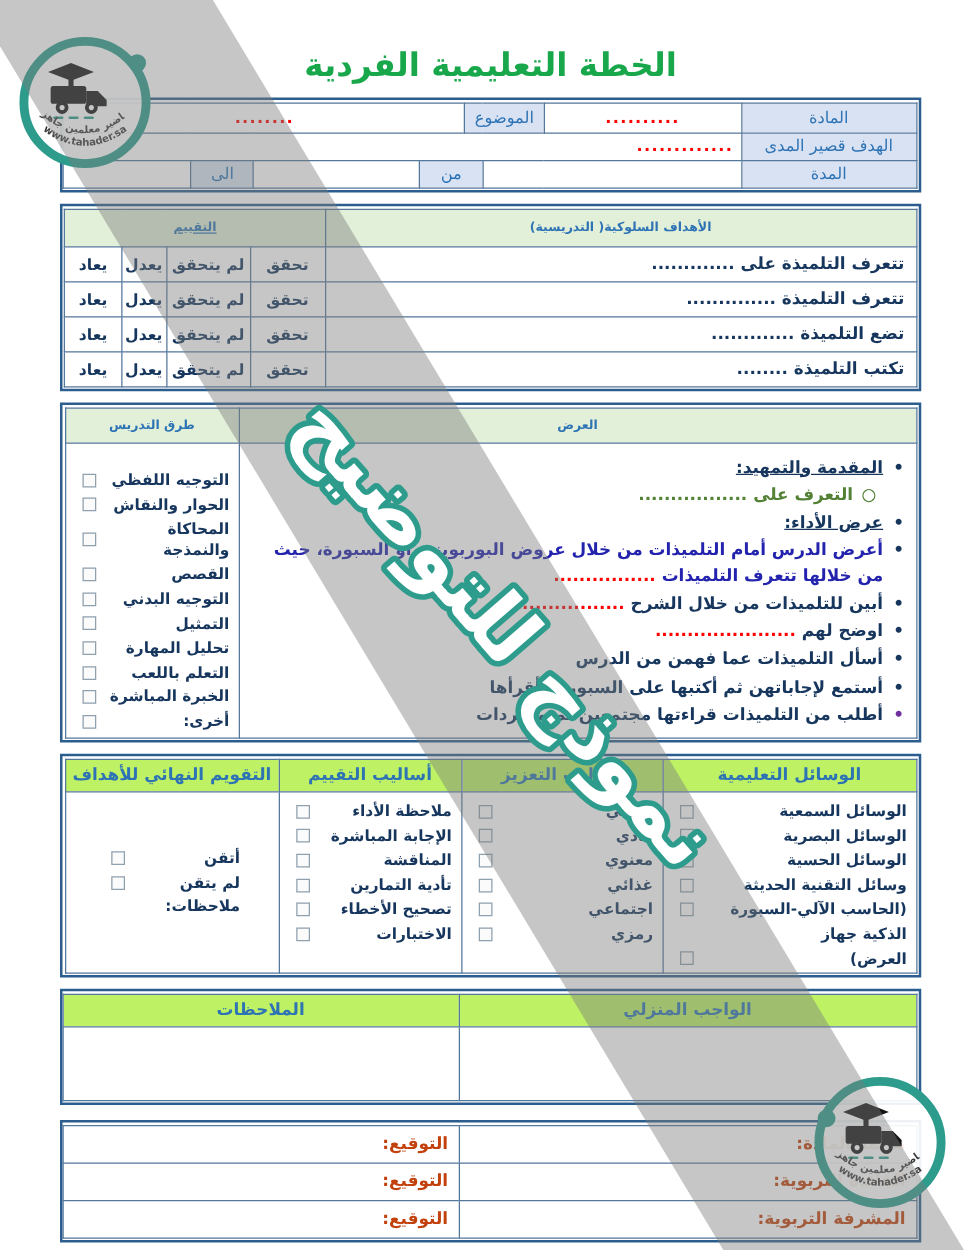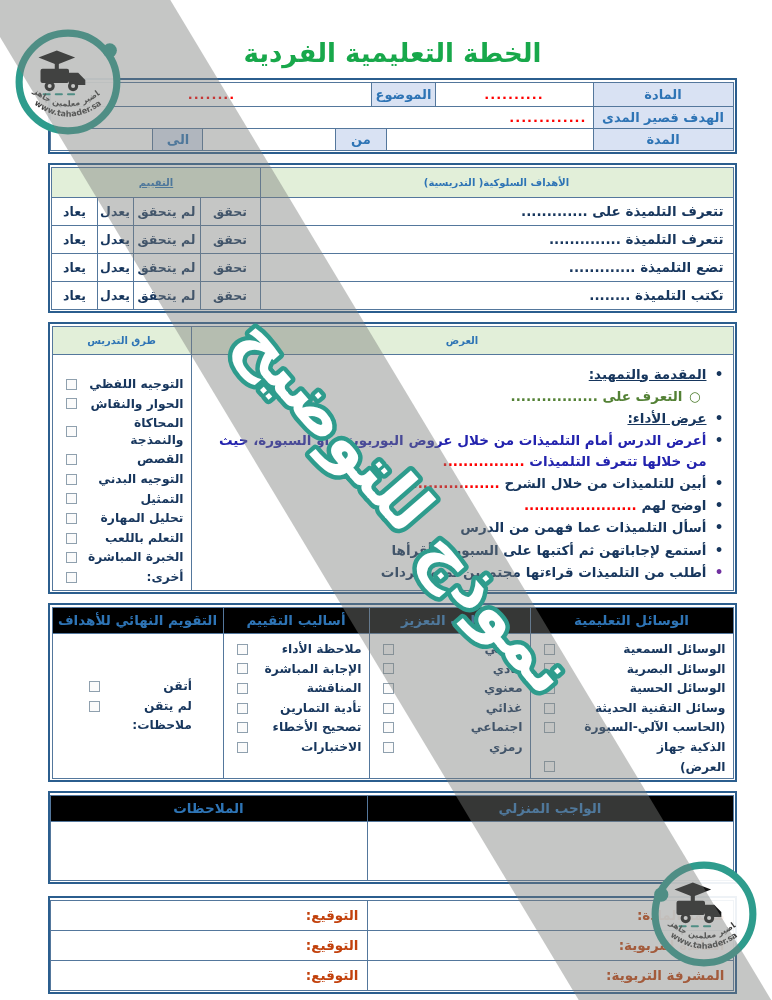--- a/index.html
+++ b/index.html
@@ -10,24 +10,24 @@
   }
   .content{position:absolute;top:0;left:48px;right:35px;width:689px;}
   .page-title{
     margin-top:38px;margin-bottom:10px;text-align:center;
     color:#18a84b;font-size:26px;font-weight:bold;letter-spacing:0.5px;
   }
   
   .tbl-wrap{border:2px solid #2b5e8e;padding:1.5px;background:#fff;margin-bottom:9px;}
   .tbl{width:100%;border-collapse:collapse;table-layout:fixed;border:1px solid #2b5e8e;}
   .tbl td{border:1px solid #54779c;overflow:hidden;}
-  .hb{background:#000000;color:#2E74B5;font-weight:bold;text-align:center;font-size:13.5px;}
+  .hb{background:#bef264;color:#2E74B5;font-weight:bold;text-align:center;font-size:13.5px;}
   .hg{background:#E2EFD9;color:#2E74B5;font-weight:bold;text-align:center;font-size:10px;}
   .u{text-decoration:underline;}
-  .lbl{background:#D9E2F3;color:#2E74B5;font-weight:bold;text-align:center;font-size:13px;}
+  .lbl{background:#D9E2F3;color:#2E74B5;font-weight:normal;text-align:center;font-size:13px;}
   .dots{color:#FF0000;font-weight:bold;text-align:center;letter-spacing:1px;font-size:13px;}
   .obj{text-align:right;padding-right:9px;color:#17365D;font-weight:bold;font-size:13.5px;}
   .ev{text-align:center;color:#17365D;font-weight:bold;font-size:12.5px;}
   
   .ci{display:flex;justify-content:space-between;align-items:center;
       padding:1.5px 6px 1.5px 12px;color:#17365D;font-weight:bold;font-size:12.3px;line-height:1.35;}
   .cb{width:9px;height:9px;border:1px solid #8fa0ae;background:#fbfbfb;flex:0 0 auto;}
   
   .bl{display:flex;gap:6px;align-items:baseline;padding:1px 6px 1px 2px;
       color:#17365D;font-weight:bold;font-size:13.5px;line-height:1.5;}

